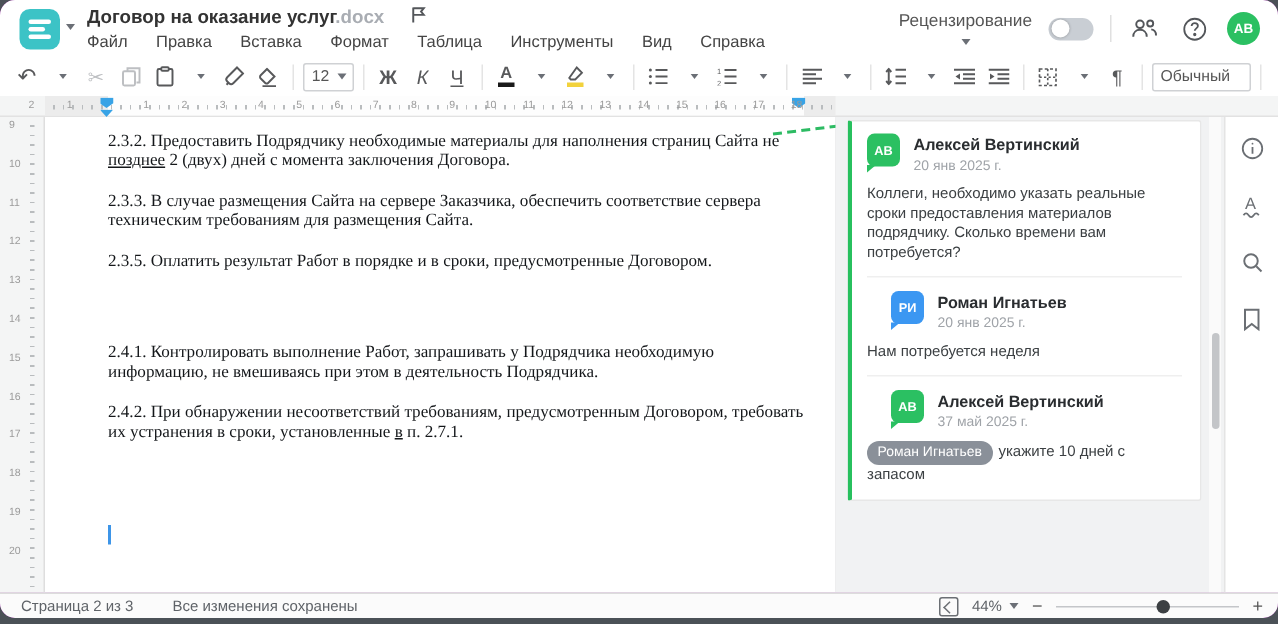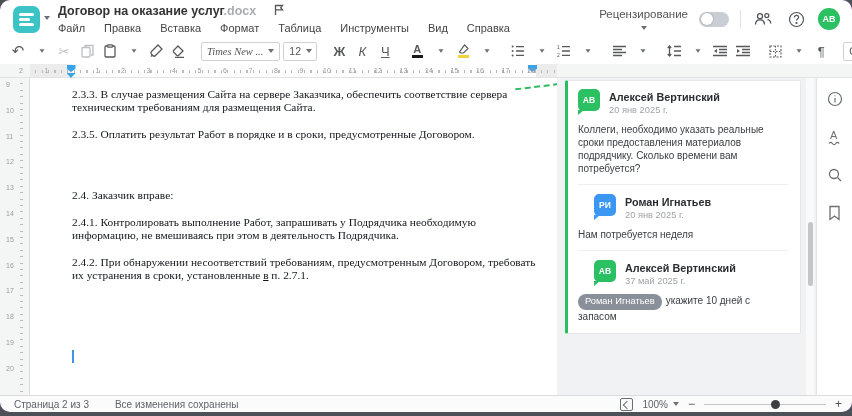--- a/index.html
+++ b/index.html
@@ -193,24 +193,20 @@
           <path d="M2 12.5 l1.5-1.5"></path>
         </svg>
     </span>
     <span class="tb">
       <svg width="14" height="13" viewBox="0 0 14 13" fill="none" stroke="currentColor" stroke-width="1.3">
           <path d="M5 10.5 L1.8 7.3 c-.6-.6-.6-1.5 0-2.1 L6 1 l5 5 -4.3 4.3 c-.5.5-1.2.5-1.7.2 z"></path>
           <path d="M3 12.5 h9"></path>
         </svg>
     </span>
     <span class="tb-sep"></span>
-    <span class="combo font">
-      <span style="font-family:'Liberation Serif',serif; font-style:italic;">Times New ...</span>
-        <span class="caret"></span>
-    </span>
     <span class="combo size">
       <span>12</span>
         <span class="caret"></span>
     </span>
     <span class="tb-sep"></span>
     <span class="tb glyph">Ж</span>
     <span class="tb glyph" style="font-style:italic; font-weight:normal;">К</span>
     <span class="tb glyph u-bar" style="font-weight:normal;">Ч</span>
     <span class="tb-sep"></span>
     <span class="tb">
@@ -347,23 +343,23 @@
         <span class="vr-num" style="top: 186.6px;">16</span>
         <span class="vr-num" style="top: 212.4px;">17</span>
         <span class="vr-num" style="top: 238.2px;">18</span>
         <span class="vr-num" style="top: 264px;">19</span>
         <span class="vr-num" style="top: 289.8px;">20</span>
       </div>
 
     <div class="page">
       <div class="anchor-line"></div>
       <div class="doc" id="doc">
+          <p><span>2.3.2. Предоставить Подрядчику необходимые материалы для наполнения страниц Сайта не </span><span class="run-u">позднее</span><span> 2 (двух) дней с момента заключения Договора.</span></p>
           <p><span>2.3.3. В случае размещения Сайта на сервере Заказчика, обеспечить соответствие сервера техническим требованиям для размещения Сайта.</span></p>
           <p class="blank-after"><span>2.3.5. Оплатить результат Работ в порядке и в сроки, предусмотренные Договором.</span></p>
-          <p><span>2.4. Заказчик вправе:</span></p>
           <p><span>2.4.1. Контролировать выполнение Работ, запрашивать у Подрядчика необходимую информацию, не вмешиваясь при этом в деятельность Подрядчика.</span></p>
           <p><span>2.4.2. При обнаружении несоответствий требованиям, предусмотренным Договором, требовать их устранения в сроки, установленные </span><span class="run-u">в</span><span> п. 2.7.1.</span></p>
         </div>
       <div class="text-caret"></div>
     </div>
 
     <div class="comments-area">
       <div class="comment-card" id="comments" style="border-left-color: rgb(39, 192, 94);">
           <div class="c-item">
             <div class="c-head">
@@ -436,21 +432,21 @@
   </div>
 
   <div class="statusbar">
     <div class="sb-left">
       <span>Страница 2 из 3</span>
       <span>Все изменения сохранены</span>
     </div>
     <div class="sb-right">
       <span class="fit-icon"></span>
       <span class="zoom-val">
-        <span>100%</span>
+        <span>44%</span>
         <span class="caret"></span>
       </span>
       <span class="zoom-btn">−</span>
       <span class="slider">
           <span class="track"></span>
           <span class="thumb"></span>
         </span>
       <span class="zoom-btn">+</span>
     </div>
   </div>

